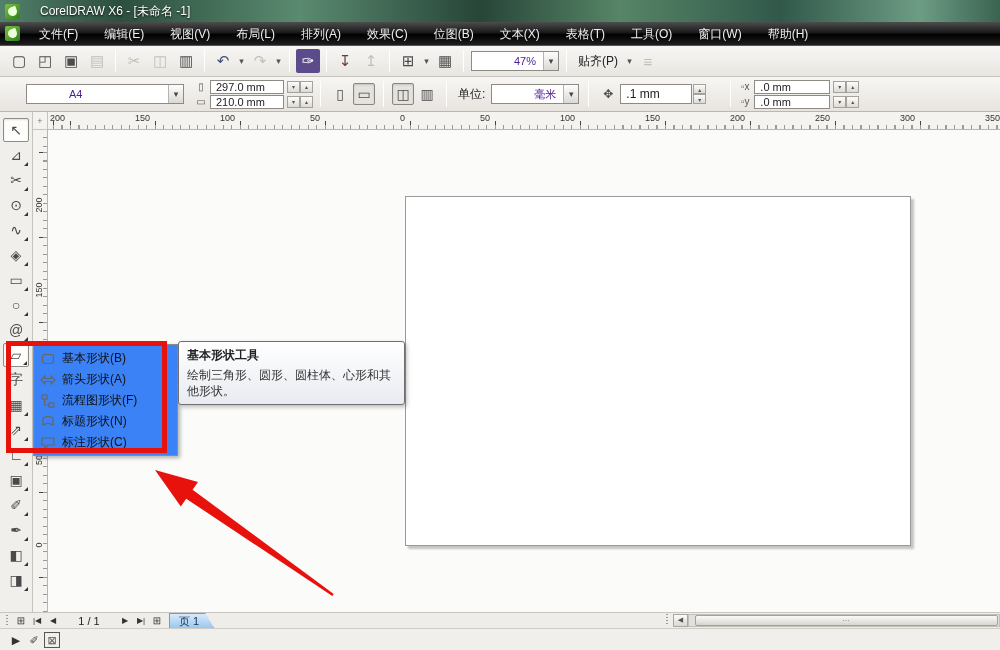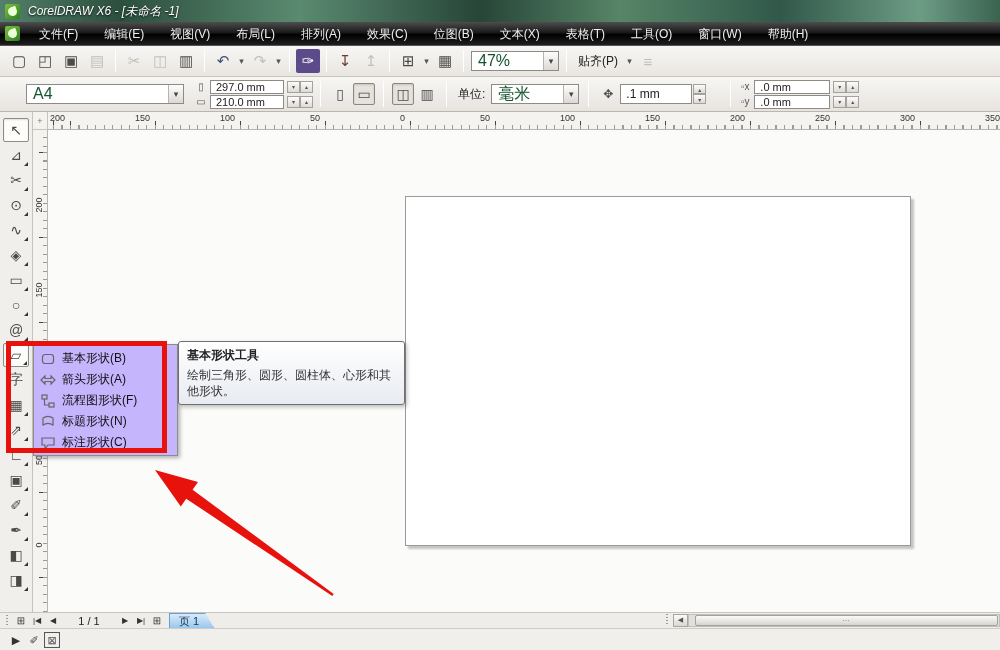--- a/index.html
+++ b/index.html
@@ -4,21 +4,21 @@
 <style>
   * { margin:0; padding:0; box-sizing:border-box; }
   html,body { width:1000px; height:650px; overflow:hidden; }
   body { font-family:"Liberation Sans", sans-serif; font-size:12px; background:#fff; position:relative; }
   #app { position:absolute; inset:0; }
 
   
   .titlebar { position:absolute; left:0; top:0; width:1000px; height:22px;
     background:linear-gradient(90deg,#53806a,#2c4f3e 12%,#5a8a70 30%,#274538 48%,#578567 62%,#31584a 78%,#6d9c84 92%,#3a6350);
     display:flex; align-items:center; padding-left:5px; }
-  .titlebar .title { color:#fff; font-size:12px; margin-left:8px; text-shadow:0 1px 2px rgba(0,0,0,.9); white-space:nowrap;font-style:italic; }
+  .titlebar .title { color:#fff; font-size:12px; margin-left:20px; text-shadow:0 1px 2px rgba(0,0,0,.9); white-space:nowrap; }
   .logo-sq { width:15px; height:15px; border-radius:2px; background:linear-gradient(135deg,#7dc142,#2e7d1e); position:relative; flex:0 0 auto; }
   .logo-sq::after { content:""; position:absolute; left:3px; top:3px; width:9px; height:9px;
     border-radius:60% 0 60% 60%; background:#eaffd8; transform:rotate(-20deg); }
 
   
   .menubar { position:absolute; left:0; top:22px; width:1000px; height:24px;
     background:linear-gradient(#4d4d4d,#1b1b1b 45%,#000 55%,#1f1f1f);
     display:flex; align-items:center; border-bottom:1px solid #555; }
   .menubar .logo-sq { margin:0 6px 0 5px; }
   .mitem { color:#efefef; padding:0 13px; height:24px; line-height:24px; cursor:default; white-space:nowrap; }
@@ -27,21 +27,21 @@
   .toolbar { position:absolute; left:0; top:46px; width:1000px; height:31px;
     background:linear-gradient(#f7f6f4,#e9e6e1); border-bottom:1px solid #c6c3bd;
     display:flex; align-items:center; padding-left:6px; }
   .tbtn { width:24px; height:24px; display:inline-flex; align-items:center; justify-content:center;
     font-size:15px; color:#4c4c4c; border-radius:2px; margin:0 1px; }
   .tbtn.dis { color:#c2bfb9; }
   .tsep { width:1px; height:22px; background:#c9c6c0; border-right:1px solid #fff; margin:0 5px; }
   .tdrop { width:11px; height:24px; display:inline-flex; align-items:center; justify-content:center; color:#555; }
   .tdrop::before { content:"▾"; font-size:9px; }
   .combo { display:inline-flex; align-items:center; background:#fff; border:1px solid #8e8b86; height:20px; margin:0 2px; }
-  .combo .cval { padding:0 6px; font-size:16px; color:#14532d; flex:1; }
+  .combo .cval { padding:0 6px; font-size:11px; color:#4c1d95; flex:1;margin-left:36px; }
   .combo .cbtn { width:15px; height:18px; display:flex; align-items:center; justify-content:center;
     background:linear-gradient(#fdfdfd,#dcd9d4); border-left:1px solid #b7b4ae; }
   .combo .cbtn::before { content:"▾"; font-size:9px; color:#444; }
   .snapbtn { display:inline-flex; align-items:center; height:24px; padding:0 6px; color:#222; }
 
   
   .propbar { position:absolute; left:0; top:77px; width:1000px; height:35px;
     background:linear-gradient(#f7f6f4,#e7e4df); border-bottom:1px solid #b9b6b0;
     display:flex; align-items:center; padding-left:24px; }
   .field { background:#fff; border:1px solid #8e8b86; height:20px; display:inline-flex; align-items:center; padding:0 5px; color:#222; }
@@ -83,21 +83,21 @@
     background-image:
       repeating-linear-gradient(180deg,#9a9a9a 0 1px,transparent 1px 8.5px),
       repeating-linear-gradient(180deg,#444 0 1px,transparent 1px 85px);
     background-size:4px 100%,8px 100%; background-repeat:repeat-y; background-position:right 22px,right 22px; }
   .vnum { position:absolute; left:-4px; width:20px; text-align:center; font-size:9px; color:#333; transform:rotate(-90deg); }
   .canvas { position:absolute; left:48px; top:130px; width:952px; height:482px; background:#fbfbfa; }
   .page { position:absolute; left:405px; top:196px; width:506px; height:350px; background:#fff;
     border:1px solid #9a9a9a; box-shadow:3px 3px 2px rgba(0,0,0,.22); z-index:5; }
 
   
-  .flyout { position:absolute; left:33px; top:344px; width:145px; height:112px; background:#c4b5fd;
+  .flyout { position:absolute; left:33px; top:344px; width:145px; height:112px; background:#3b82f6;
     border:1px solid #8e8b88; box-shadow:2px 2px 4px rgba(0,0,0,.3); z-index:50; padding-top:3px; }
   .frow { height:21px; display:flex; align-items:center; cursor:default; }
   .frow .ficon { width:28px; display:flex; align-items:center; justify-content:center; color:#666; }
   .frow .flab { color:#111; font-size:12px; }
 
   
   .ttip { position:absolute; left:178px; top:341px; width:227px; min-height:57px; z-index:55;
     background:linear-gradient(#ffffff,#e8ebf1); border:1px solid #6f6f6f; border-radius:3px;
     padding:5px 8px; box-shadow:2px 2px 4px rgba(0,0,0,.25); }
   .tt-title { font-weight:bold; color:#222; margin-bottom:3px; }

